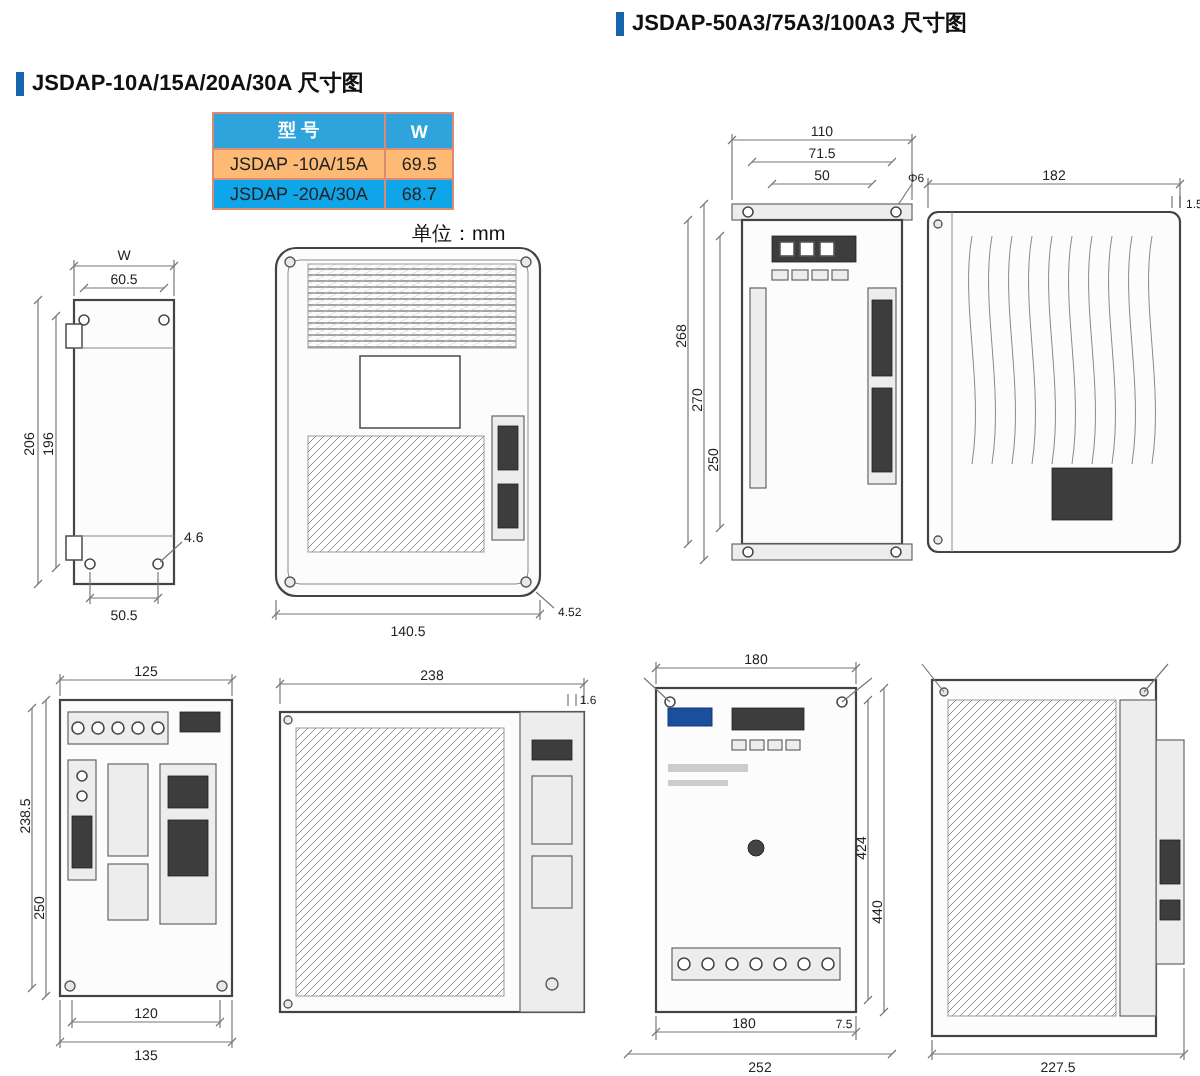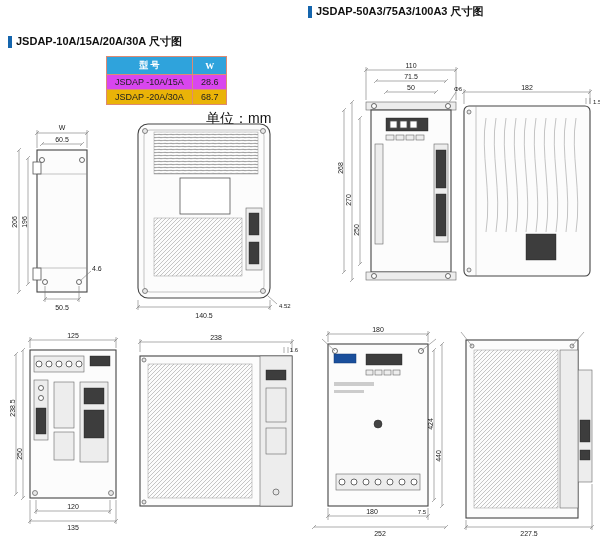--- a/index.html
+++ b/index.html
@@ -4,25 +4,25 @@
 <style>
   html,body { margin:0; padding:0; background:#fff; }
   .page { position:relative; width:600px; height:538px; background:#ffffff; overflow:hidden;
           font-family:"Liberation Sans", sans-serif; }
   .sec { position:absolute; }
   .sec-header { display:flex; align-items:center; gap:4px; position:absolute; left:0; top:0; }
   .bar { width:4px; height:12px; background:#1565ad; }
   .sec-title { font-weight:bold; font-size:11px; color:#101010; white-space:nowrap; }
 
   table.tbl { position:absolute; border-collapse:collapse; font-size:9px; }
-  table.tbl th { background:#2fa3dc; color:#fff; font-weight:bold; border:1px solid #dd8a73; padding:2px 8px;font-family:Liberation Serif, serif; }
+  table.tbl th { background:#2fa3dc; color:#fff; font-weight:bold; border:1px solid #dd8a73; padding:2px 8px; }
   table.tbl td { border:1px solid #dd8a73; padding:2px 8px; color:#222; text-align:center; white-space:nowrap; }
-  tr.r1 td { background:#d946ef; }
-  tr.r2 td { background:#eab308; }
-  .unit-note { position:absolute; font-size:14px; color:#111;text-align:right; }
+  tr.r1 td { background:#fdba74; }
+  tr.r2 td { background:#0ea5e9; }
+  .unit-note { position:absolute; font-size:10px; color:#111;text-align:right; }
 
   svg { position:absolute; overflow:visible; }
   svg text { font-family:"Liberation Sans", sans-serif; }
   .dimtxt   { font-size:7px; fill:#222; }
   .dimtxt-s { font-size:6px; fill:#222; }
   .dim    { stroke:#777; stroke-width:0.6; fill:none; }
   .body   { fill:#fcfcfc; stroke:#444; stroke-width:1.1; }
   .detail { fill:#ededed; stroke:#666; stroke-width:0.6; }
   .detailw{ fill:#ffffff; stroke:#555; stroke-width:0.8; }
   .dark   { fill:#3d3d3d; stroke:#222; stroke-width:0.4; }
@@ -55,21 +55,21 @@
     </div>
 
     <table class="tbl" style="left:98px; top:22px;">
       <tbody>
           <tr>
         <th>型  号</th>
         <th>W</th>
       </tr>
       <tr class="r1">
         <td>JSDAP -10A/15A</td>
-        <td>28.6</td>
+        <td>69.5</td>
       </tr>
       <tr class="r2">
         <td>JSDAP -20A/30A</td>
         <td>68.7</td>
       </tr>
     </tbody>
       </table>
     <div class="unit-note" style="left:198px; top:76px;">单位：mm</div>
 
     <svg style="left:4px; top:88px;" width="110" height="198" viewBox="0 0 110 198">

